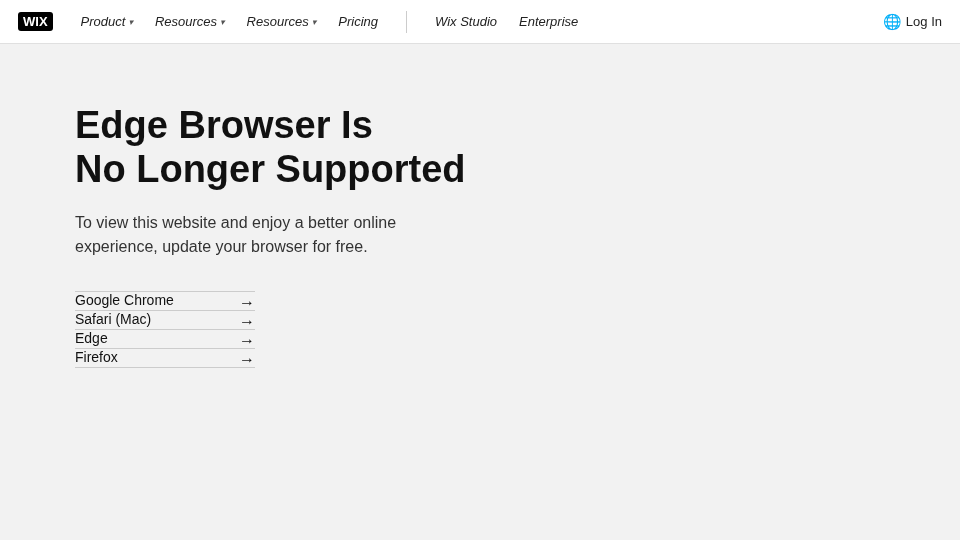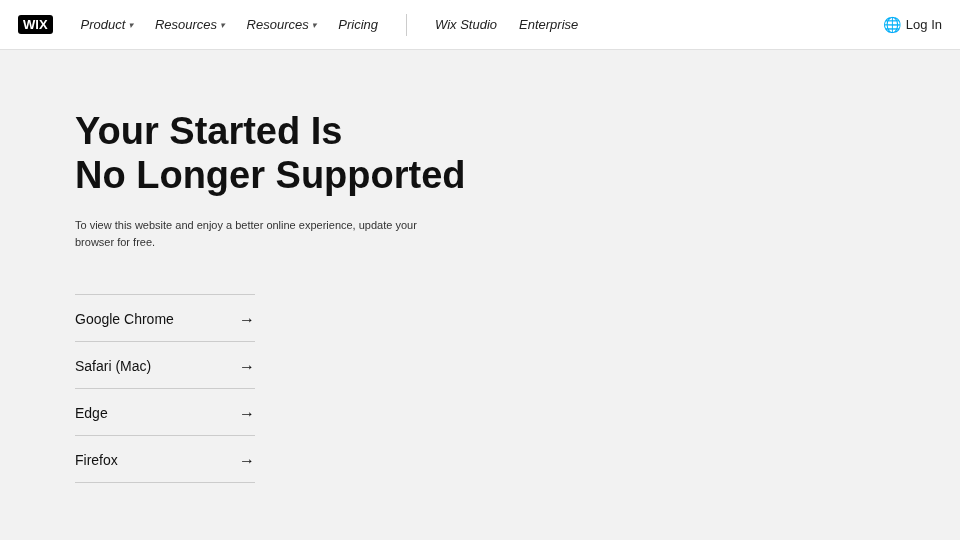--- a/index.html
+++ b/index.html
@@ -8,21 +8,21 @@
       background: #f2f2f2;
       color: #000;
       font-size: 14px;
     }
 
     
     nav {
       display: flex;
       align-items: center;
       background: #fff;
-      height: 50px;
+      height: 44px;
       padding: 0 18px;
       border-bottom: 1px solid #e0e0e0;
       position: relative;
       z-index: 10;
     }
     .nav-logo {
       font-size: 22px;
       font-weight: 900;
       color: #000;
       margin-right: 28px;
@@ -99,36 +99,36 @@
     }
     .headline {
       font-size: 38px;
       font-weight: 800;
       line-height: 1.15;
       color: #111;
       margin-bottom: 20px;
       max-width: 520px;
     }
     .subtext {
-      font-size: 11px;
+      font-size: 16px;
       color: #333;
       line-height: 1.5;
       max-width: 370px;
-      margin-bottom: 44px;
+      margin-bottom: 32px;
     }
 
     
     .browser-list {
       width: 180px;
     }
     .browser-item {
       display: flex;
-      align-items: flex-end;
+      align-items: flex-start;
       justify-content: space-between;
-      padding: 14px 0;
+      padding: 0 0;
       border-bottom: 1px solid #ccc;
       cursor: pointer;
       font-size: 14px;
       color: #111;
     }
     .browser-item:first-child {
       border-top: 1px solid #ccc;
     }
     .arrow {
       font-size: 16px;
@@ -169,21 +169,21 @@
   <div class="nav-right">
     <span class="nav-login">
       <span class="globe-icon">🌐</span>
       <span>Log In</span>
     </span>
   </div>
 </nav>
 
 <div class="main">
   <h1 class="headline">
-    <span>Your Started Is</span><br>
+    <span>Edge Browser Is</span><br>
     <span>No Longer Supported</span>
   </h1>
   <p class="subtext">To view this website and enjoy a better online experience, update your browser for free.</p>
 
   <div class="browser-list">
     <div class="browser-item">
       <span>Google Chrome</span>
       <span class="arrow">→</span>
     </div>
     <div class="browser-item">

